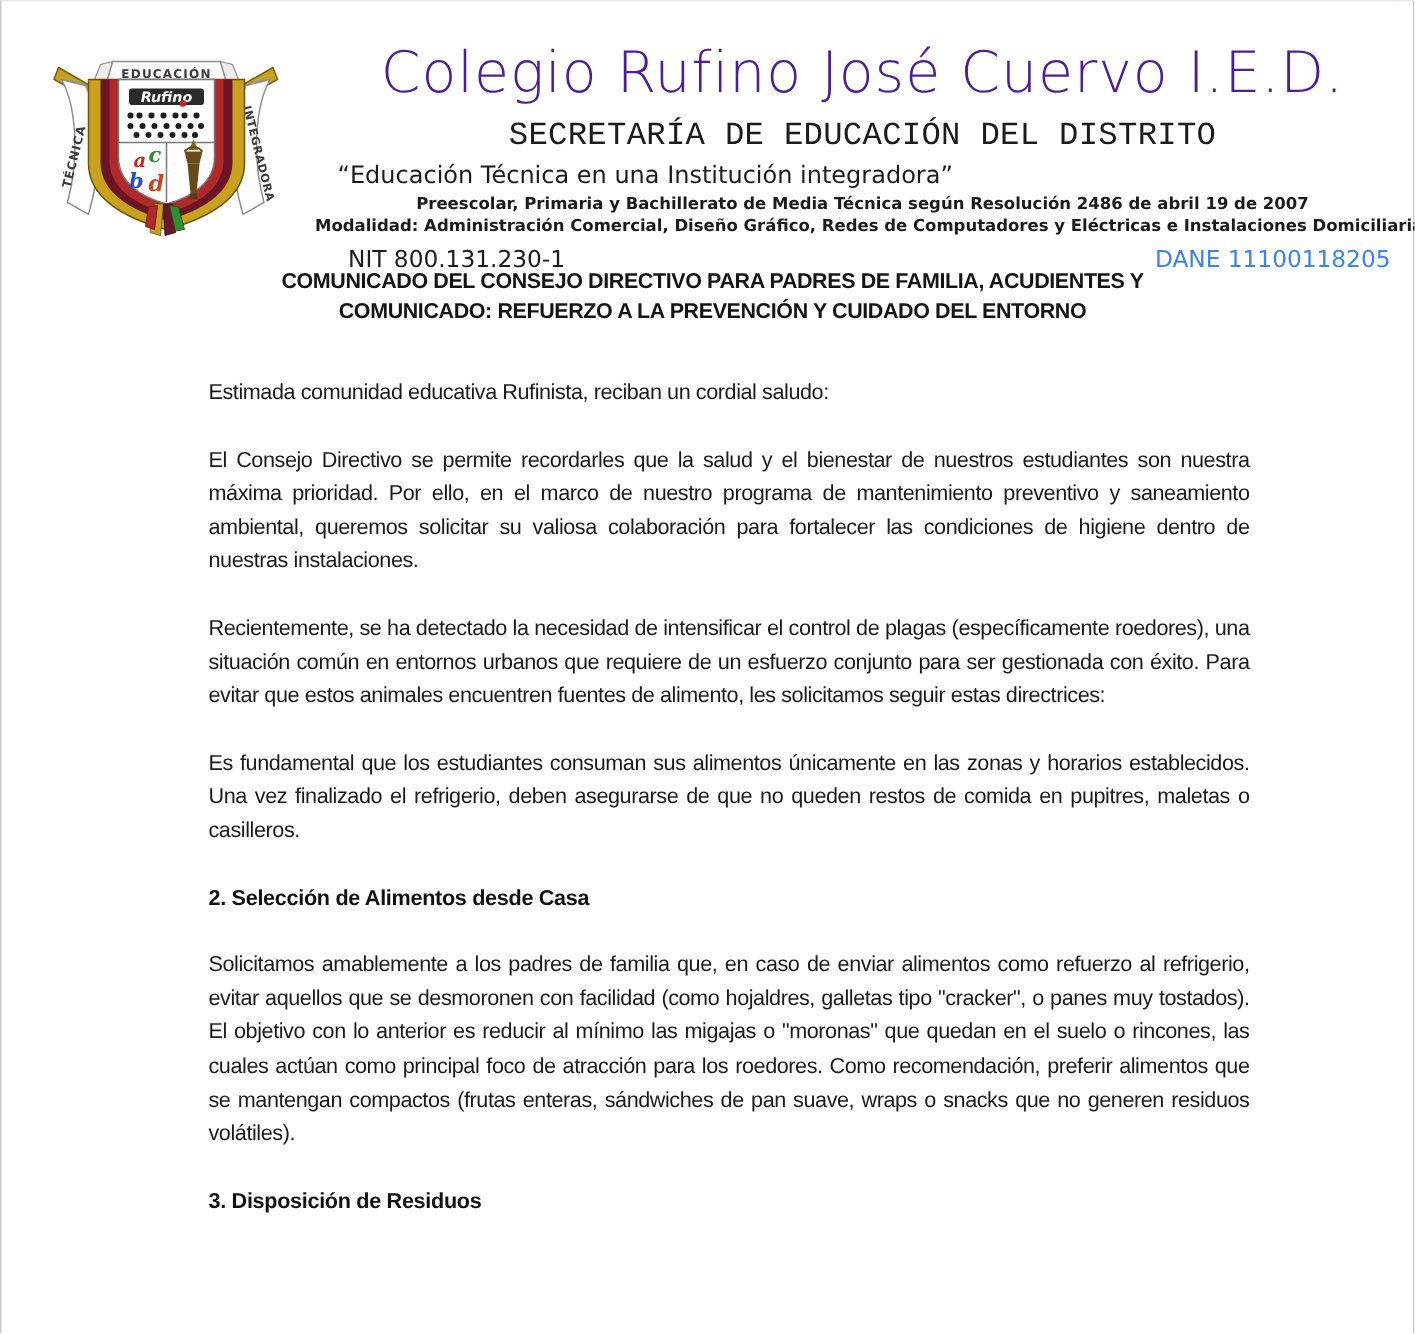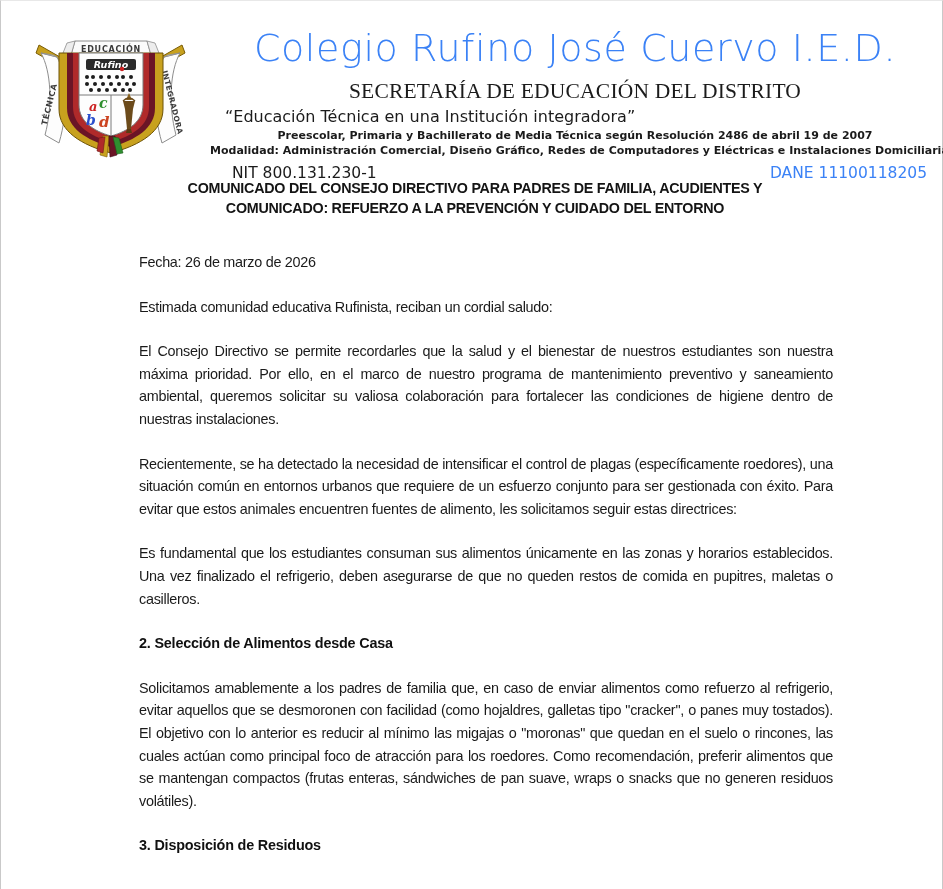--- a/index.html
+++ b/index.html
@@ -57,31 +57,31 @@
   .school-name {
     position: absolute;
     left: 215px;
     top: 6px;
     width: 700px;
     text-align: center;
     font-family: "DejaVu Sans", sans-serif;
     font-size: 38px;
     font-weight: 300;
     letter-spacing: 0.6px;
-    color: #3b82f6;
+    color: #4c1d95;
     white-space: nowrap;
     line-height: 1.05;
   }
   .secretaria {
     position: absolute;
     left: 215px;
     top: 56px;
     width: 700px;
     text-align: center;
-    font-family: Liberation Serif, serif;
+    font-family: Liberation Mono, monospace;
     font-size: 21.5px;
     font-weight: 400;
     letter-spacing: 0.2px;
     color: #1b1b1b;
     white-space: nowrap;
   }
   .lema {
     position: absolute;
     left: 215px;
     top: 84px;
@@ -272,21 +272,20 @@
     <div class="dane">DANE 11100118205</div>
   </div>
 
   <div class="doc-title">
     <div>COMUNICADO DEL CONSEJO DIRECTIVO PARA PADRES DE FAMILIA, ACUDIENTES Y</div>
     <div>COMUNICADO: REFUERZO A LA PREVENCIÓN Y CUIDADO DEL ENTORNO</div>
   </div>
 
   <div class="body-col">
 
-    <p class="para">Fecha: 26 de marzo de 2026</p>
 
     <p class="para">Estimada comunidad educativa Rufinista, reciban un cordial saludo:</p>
 
     <p class="para justify">El Consejo Directivo se permite recordarles que la salud y el bienestar de nuestros estudiantes son nuestra máxima prioridad. Por ello, en el marco de nuestro programa de mantenimiento preventivo y saneamiento ambiental, queremos solicitar su valiosa colaboración para fortalecer las condiciones de higiene dentro de nuestras instalaciones.</p>
 
     <p class="para justify">Recientemente, se ha detectado la necesidad de intensificar el control de plagas (específicamente roedores), una situación común en entornos urbanos que requiere de un esfuerzo conjunto para ser gestionada con éxito. Para evitar que estos animales encuentren fuentes de alimento, les solicitamos seguir estas directrices:</p>
 
     <p class="para justify">Es fundamental que los estudiantes consuman sus alimentos únicamente en las zonas y horarios establecidos. Una vez finalizado el refrigerio, deben asegurarse de que no queden restos de comida en pupitres, maletas o casilleros.</p>
 
     <h3 class="heading">2. Selección de Alimentos desde Casa</h3>

